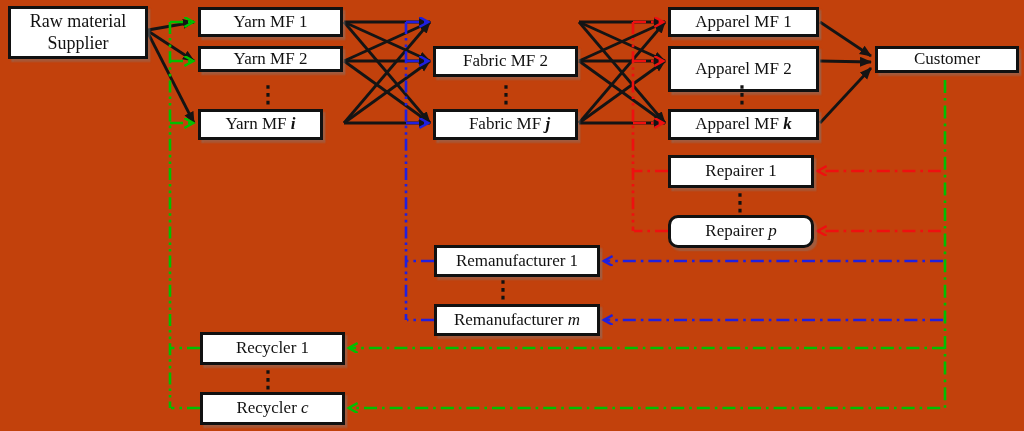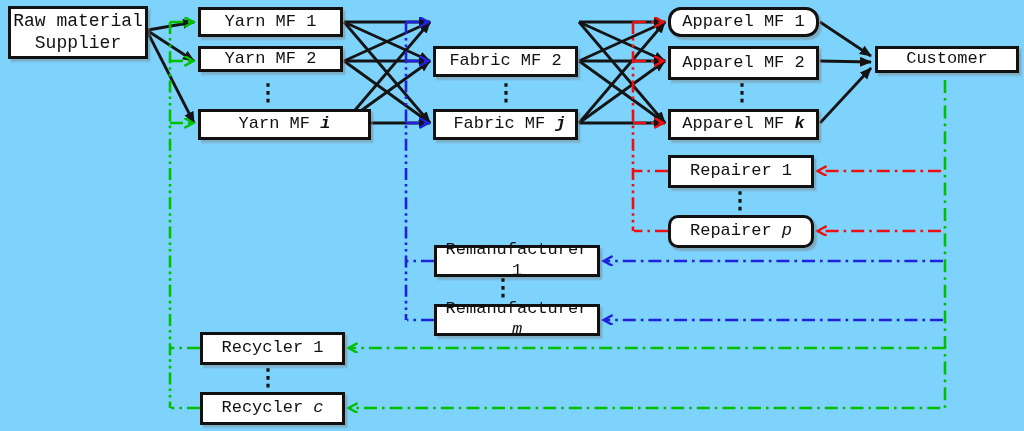--- a/index.html
+++ b/index.html
@@ -1,18 +1,18 @@
 <!DOCTYPE html>
 <html><head>
 <meta charset="utf-8">
 <title>Supply Chain Network Diagram</title>
 <style>
   html,body{margin:0;padding:0;background:#fff;}
-  #stage{position:relative;width:1024px;height:431px;background:#7dd3fc;overflow:hidden;
-         font-family:Liberation Mono, monospace;}
+  #stage{position:relative;width:1024px;height:431px;background:#c2410c;overflow:hidden;
+         font-family:Liberation Serif, serif;}
   #edges{position:absolute;left:0;top:0;width:1024px;height:431px;}
   .node{position:absolute;box-sizing:border-box;background:#fff;border:3px solid #111;
         display:flex;align-items:center;justify-content:center;text-align:center;
         color:#111;box-shadow:2.5px 3px 1.5px rgba(125,125,125,.45);line-height:1.22;}
   .node i{font-style:italic;}
   .dots{position:absolute;color:#111;font-weight:bold;font-size:23px;line-height:1;
         transform:translate(-50%,-50%);letter-spacing:0;}
 </style>
 </head>
 <body>
@@ -85,33 +85,33 @@
 
 <div class="node" style="left: 8px; top: 6px; width: 140px; height: 53px; font-size: 18px;">
       <span>Raw material<br>Supplier</span>
     </div>
     <div class="node" style="left: 198px; top: 7px; width: 145px; height: 30px; font-size: 17px;">
       <span>Yarn MF 1</span>
     </div>
     <div class="node" style="left: 198px; top: 46px; width: 145px; height: 26px; font-size: 17px;">
       <span>Yarn MF 2</span>
     </div>
-    <div class="node" style="left: 198px; top: 109px; width: 173px; height: 31px; font-size: 17px;">
+    <div class="node" style="left: 198px; top: 109px; width: 125px; height: 31px; font-size: 17px;">
       <span>Yarn MF <i style="font-weight: bold;">i</i></span>
     </div>
     <div class="node" style="left: 433px; top: 46px; width: 145px; height: 31px; font-size: 17px;">
       <span>Fabric MF 2</span>
     </div>
     <div class="node" style="left: 433px; top: 109px; width: 145px; height: 31px; font-size: 17px; padding-left: 8px;">
       <span>Fabric MF <i style="font-weight: bold;">j</i></span>
     </div>
-    <div class="node" style="left: 668px; top: 7px; width: 151px; height: 30px; font-size: 17px; border-radius: 13px;">
+    <div class="node" style="left: 668px; top: 7px; width: 151px; height: 30px; font-size: 17px;">
       <span>Apparel MF 1</span>
     </div>
-    <div class="node" style="left: 668px; top: 46px; width: 151px; height: 34px; font-size: 17px;">
+    <div class="node" style="left: 668px; top: 46px; width: 151px; height: 46px; font-size: 17px;">
       <span>Apparel MF 2</span>
     </div>
     <div class="node" style="left: 668px; top: 109px; width: 151px; height: 31px; font-size: 17px;">
       <span>Apparel MF <i style="font-weight: bold;">k</i></span>
     </div>
     <div class="node" style="left: 875px; top: 46px; width: 144px; height: 27px; font-size: 17px;">
       <span>Customer</span>
     </div>
     <div class="node" style="left: 668px; top: 155px; width: 146px; height: 33px; font-size: 17px;">
       <span>Repairer 1</span>

